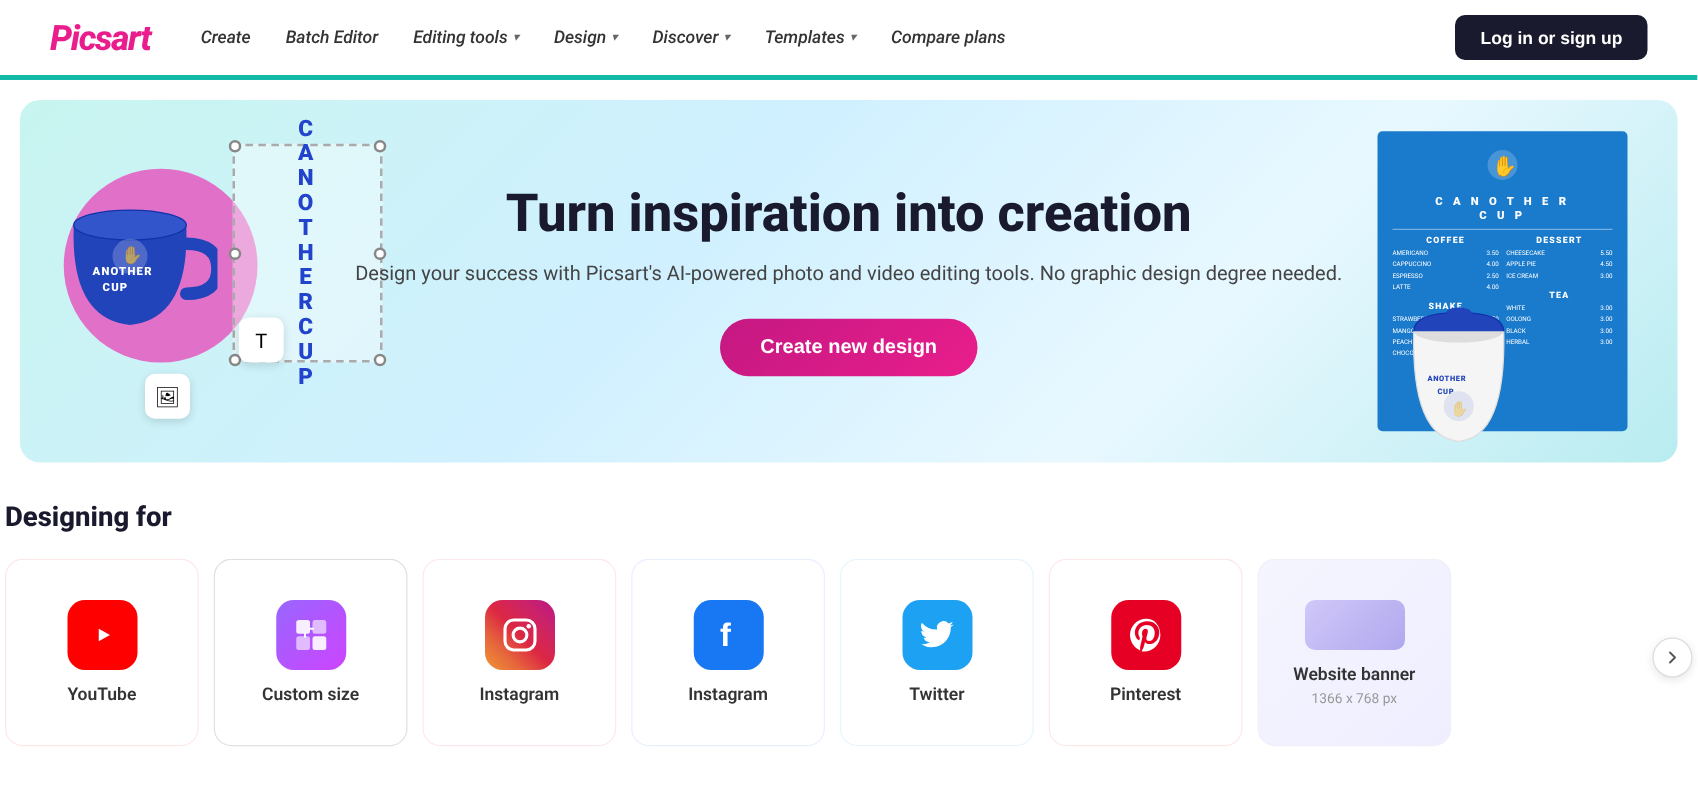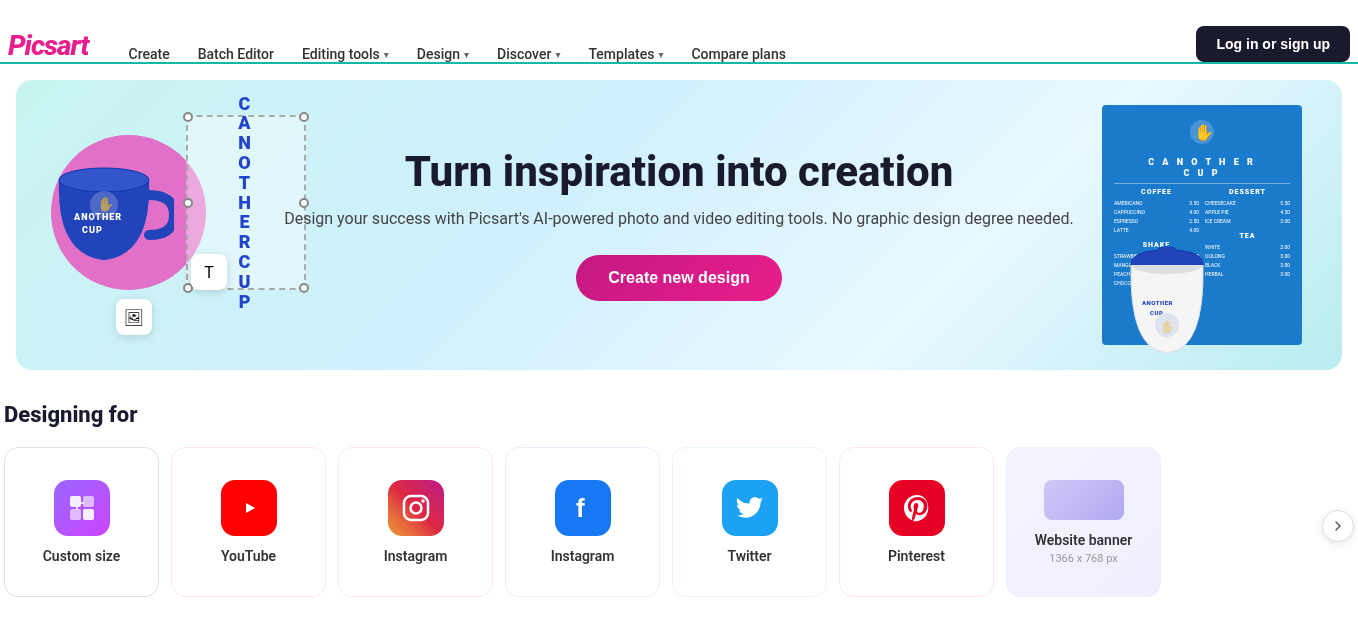--- a/index.html
+++ b/index.html
@@ -1,24 +1,24 @@
 <!DOCTYPE html>
 <html><head>
   <meta charset="utf-8">
   <style>
     * { box-sizing: border-box; margin: 0; padding: 0; }
     body { font-family: -apple-system, BlinkMacSystemFont, 'Segoe UI', Roboto, sans-serif; background: #fff; overflow-x: hidden; }
 
     
     .navbar {
       display: flex;
-      align-items: flex-end;
-      padding: 0 8px;
+      align-items: center;
+      padding: 0 40px;
       height: 64px;
-      border-bottom: 2px solid #14b8a6;
+      border-bottom: 4px solid #14b8a6;
       background: #fff;
       position: sticky;
       top: 0;
       z-index: 100;
     }
     .logo {
       font-size: 28px;
       font-weight: 800;
       color: #e91e8c;
       margin-right: 40px;
@@ -34,20 +34,21 @@
     }
     .nav-link {
       color: #333;
       font-size: 14px;
       font-weight: 500;
       cursor: pointer;
       display: flex;
       align-items: center;
       gap: 4px;
       text-decoration: none;
+      font-style: italic;
     }
     .chevron {
       font-size: 10px;
       color: #666;
     }
     .login-btn {
       background: #1a1a2e;
       color: #fff;
       border: none;
       padding: 10px 20px;
@@ -434,44 +435,44 @@
       </svg>
     </div>
   </div>
 </section>
 
 <section class="section">
   <h2 class="section-title">Designing for</h2>
   <div class="cards-wrapper">
     <div class="cards-row">
 
+      <div class="design-card youtube">
+        <div class="card-icon" style="background:#ff0000;">
+          <svg width="32" height="22" viewBox="0 0 32 22" fill="white">
+            <rect x="0" y="0" width="32" height="22" rx="5" fill="#ff0000"></rect>
+            <polygon points="13,6 13,16 22,11" fill="white"></polygon>
+          </svg>
+        </div>
+        <span class="card-label">YouTube</span>
+      </div>
+
       <div class="design-card custom">
         <div class="card-icon" style="background:linear-gradient(135deg,#9966ff,#cc44ff);">
           <svg width="30" height="30" viewBox="0 0 30 30" fill="white">
             <rect x="3" y="3" width="11" height="11" rx="2" fill="white" opacity="0.9"></rect>
             <rect x="16" y="3" width="11" height="11" rx="2" fill="white" opacity="0.6"></rect>
             <rect x="3" y="16" width="11" height="11" rx="2" fill="white" opacity="0.6"></rect>
             <rect x="16" y="16" width="11" height="11" rx="2" fill="white" opacity="0.9"></rect>
             <line x1="10" y1="13" x2="10" y2="17" stroke="white" stroke-width="1.5"></line>
             <line x1="13" y1="10" x2="17" y2="10" stroke="white" stroke-width="1.5"></line>
           </svg>
         </div>
         <span class="card-label">Custom size</span>
       </div>
 
-      <div class="design-card youtube">
-        <div class="card-icon" style="background:#ff0000;">
-          <svg width="32" height="22" viewBox="0 0 32 22" fill="white">
-            <rect x="0" y="0" width="32" height="22" rx="5" fill="#ff0000"></rect>
-            <polygon points="13,6 13,16 22,11" fill="white"></polygon>
-          </svg>
-        </div>
-        <span class="card-label">YouTube</span>
-      </div>
-
       <div class="design-card instagram">
         <div class="card-icon" style="background:linear-gradient(45deg,#f09433,#e6683c,#dc2743,#cc2366,#bc1888);">
           <svg width="30" height="30" viewBox="0 0 30 30" fill="white">
             <rect x="3" y="3" width="24" height="24" rx="7" fill="none" stroke="white" stroke-width="2.5"></rect>
             <circle cx="15" cy="15" r="5.5" fill="none" stroke="white" stroke-width="2.5"></circle>
             <circle cx="22" cy="8" r="1.8" fill="white"></circle>
           </svg>
         </div>
         <span class="card-label">Instagram</span>
       </div>

